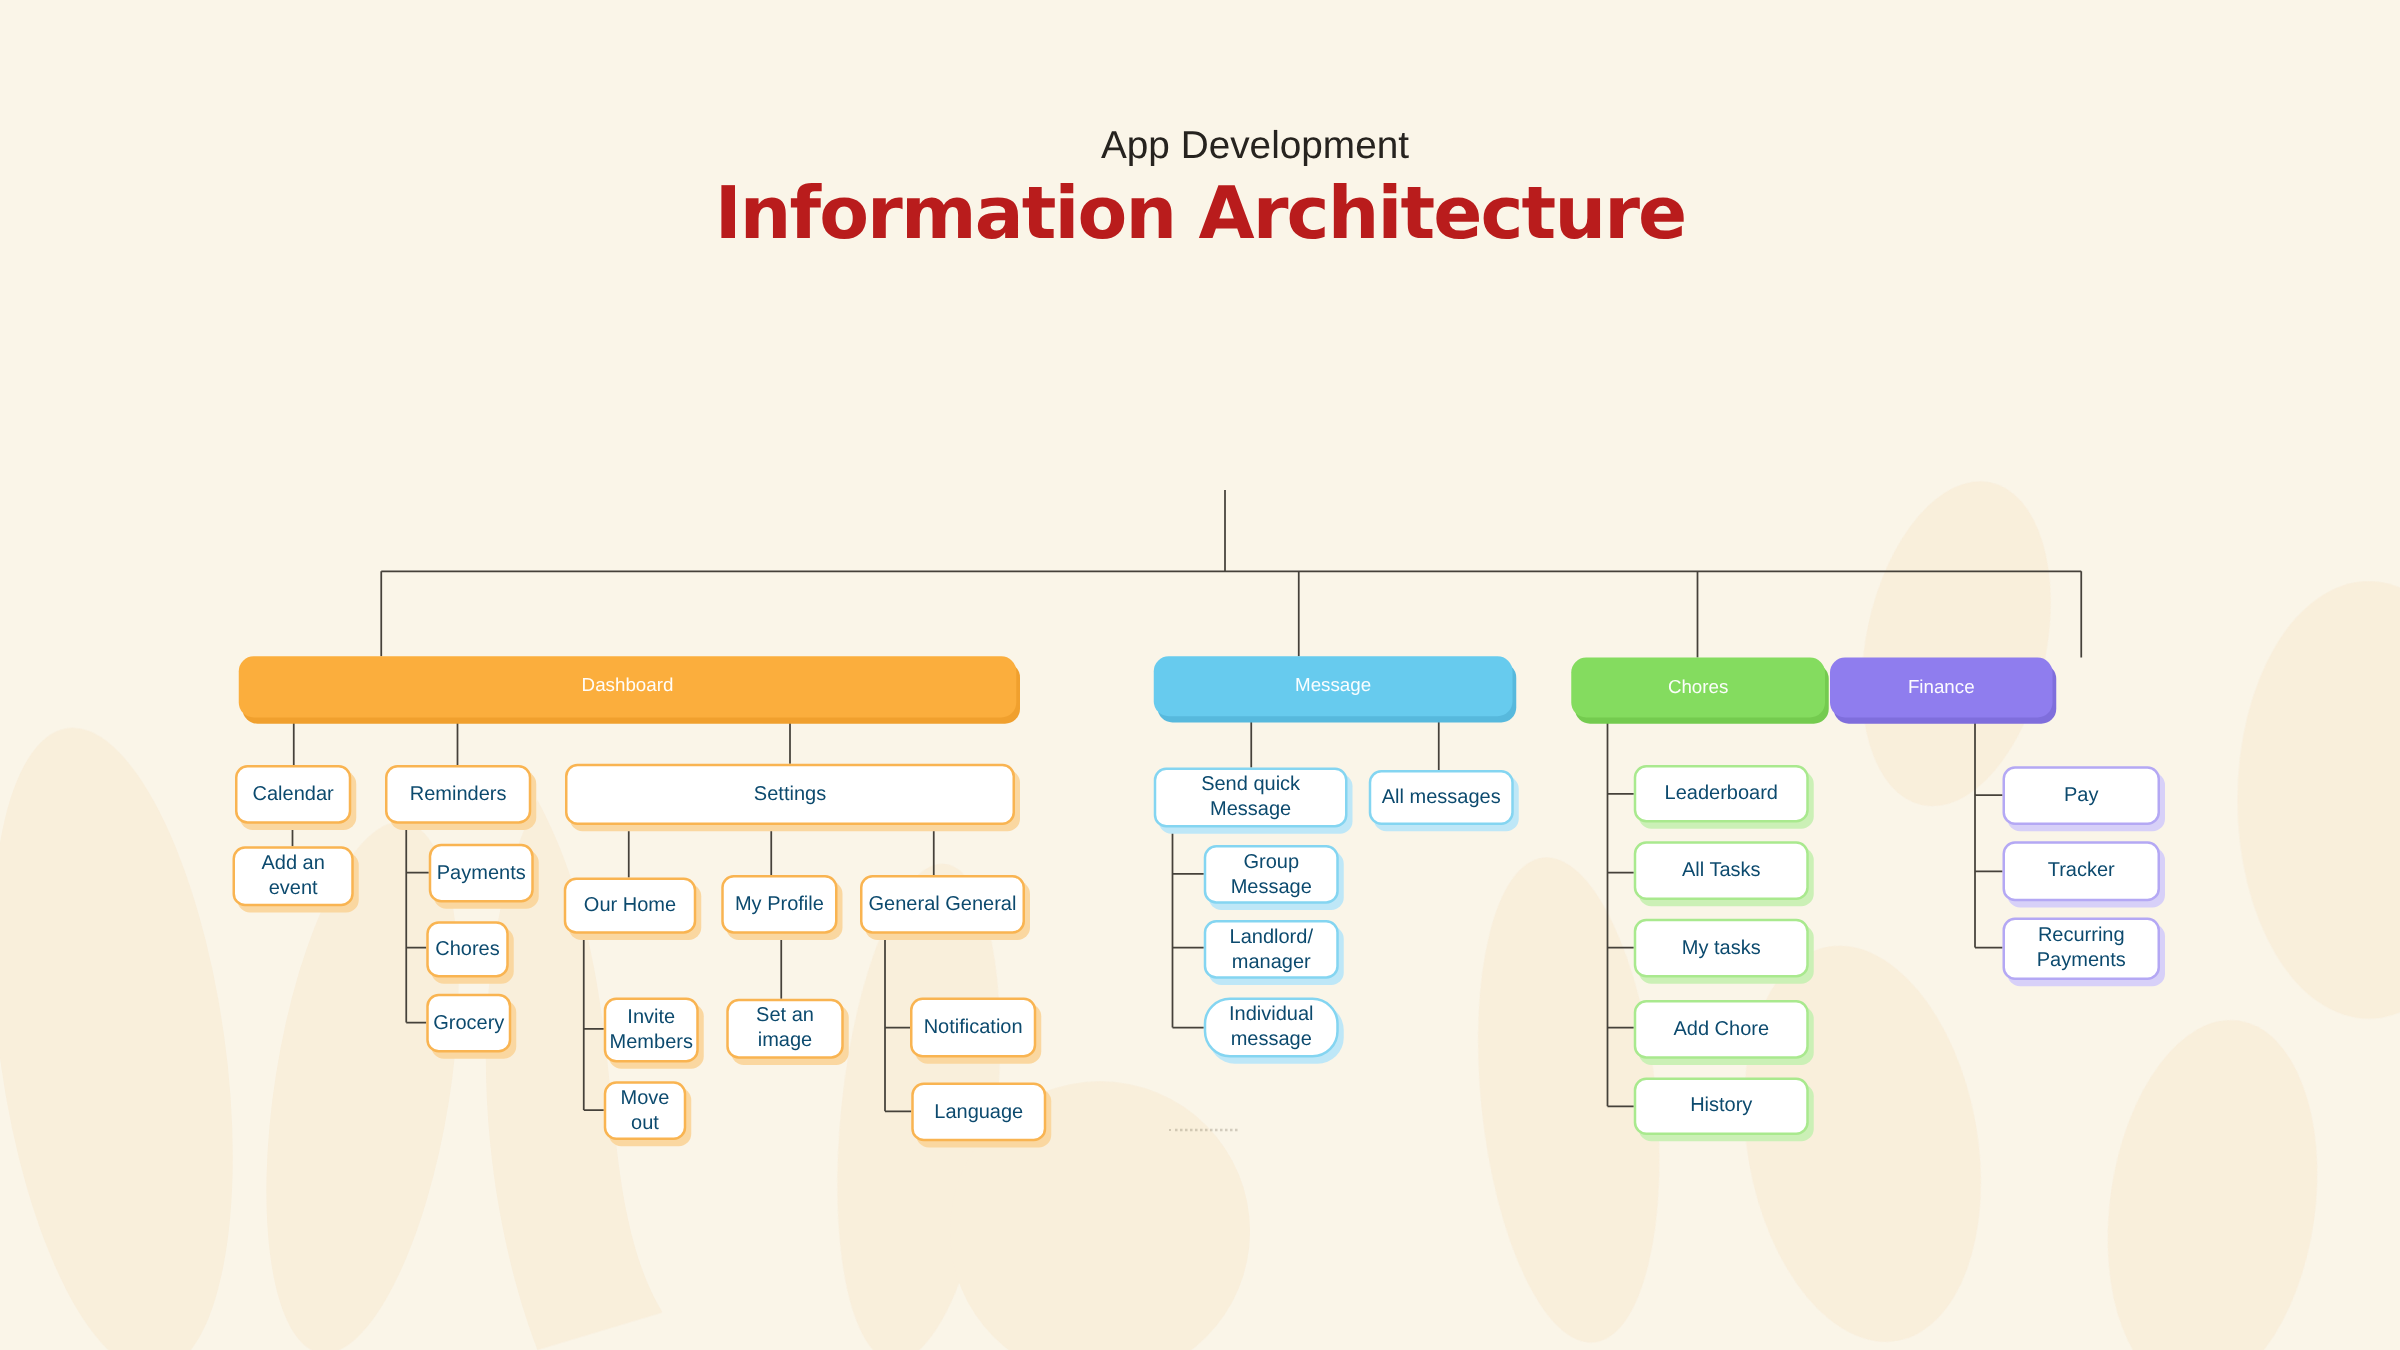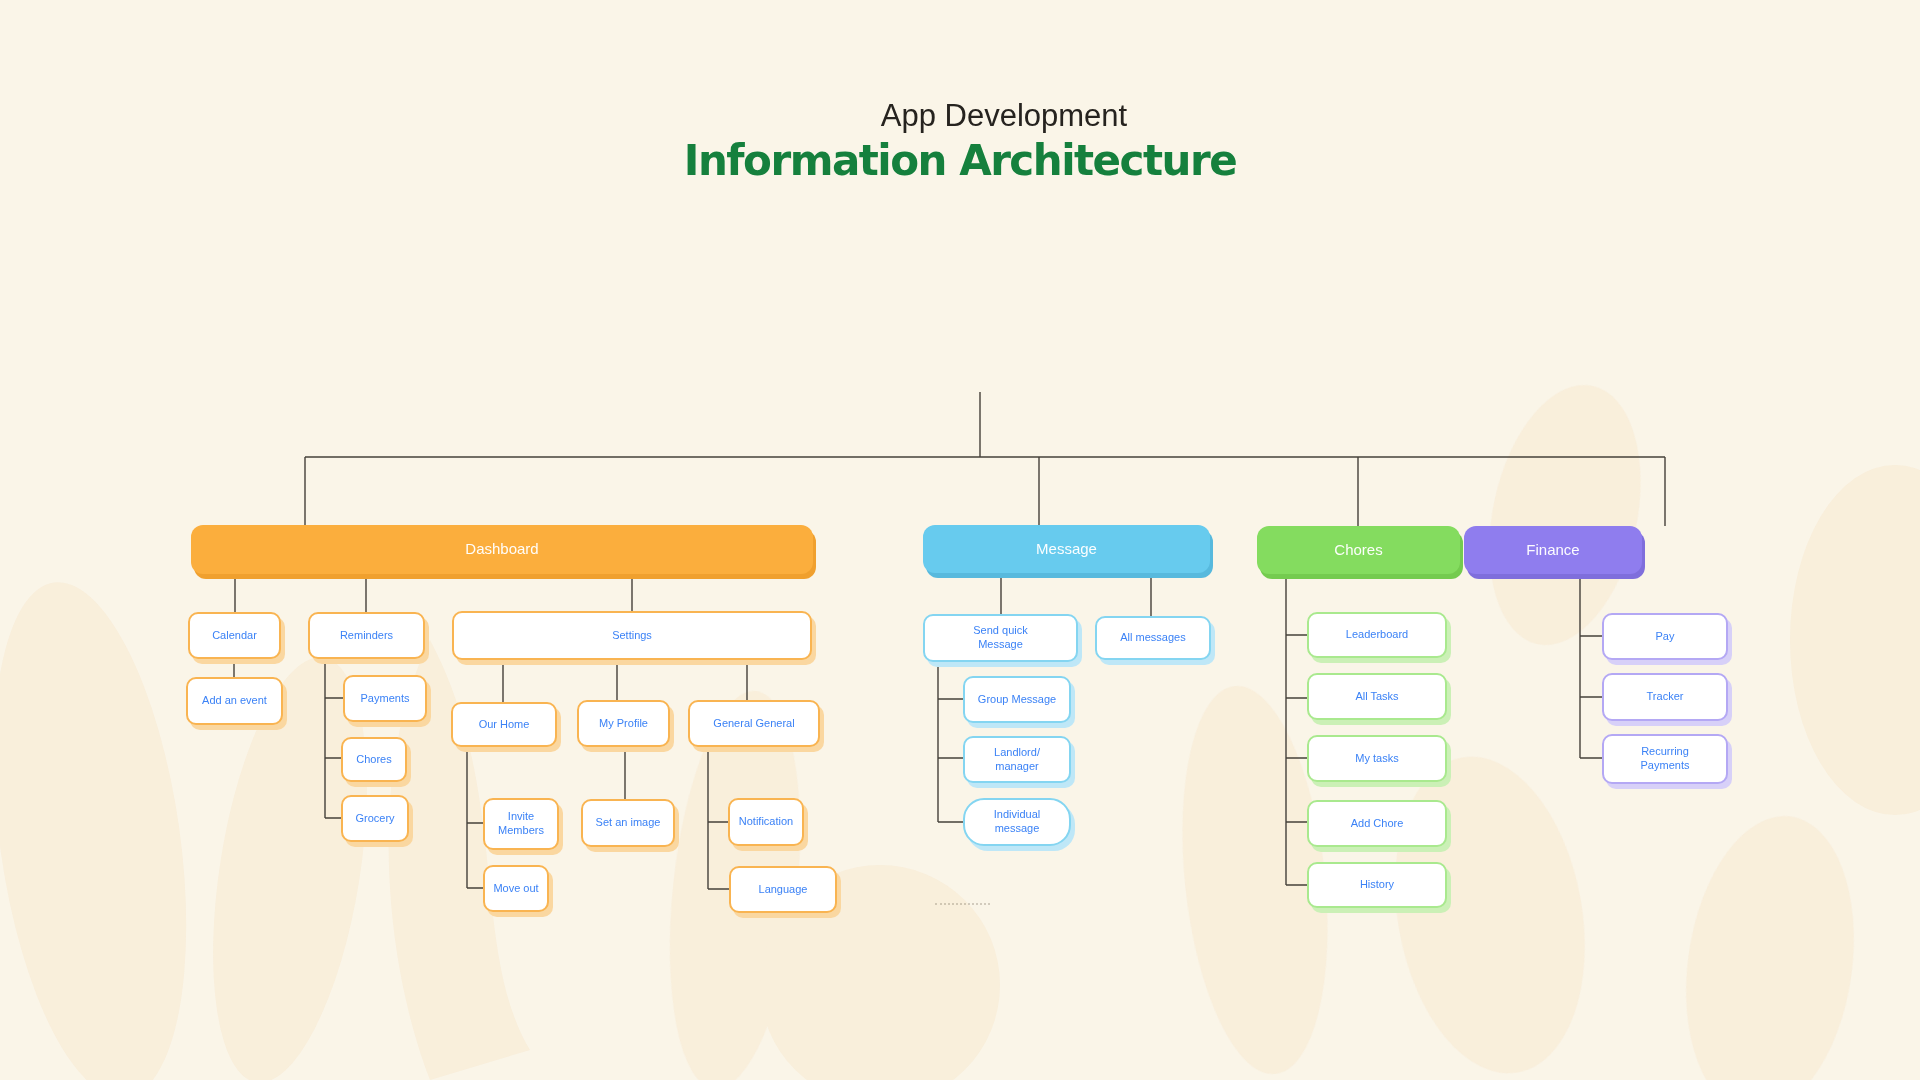--- a/index.html
+++ b/index.html
@@ -2,31 +2,31 @@
 <html><head>
 <meta charset="utf-8">
 <style>
   html,body{margin:0;padding:0;background:#FAF5E8;}
   .canvas{position:relative;width:1920px;height:1080px;background:#FAF5E8;overflow:hidden;
           font-family:"Liberation Sans",sans-serif;color:#3E3A34;}
   .bg-svg,.line-svg{position:absolute;left:0;top:0;width:1920px;height:1080px;}
   .supertitle{position:absolute;top:98px;left:0;width:100%;text-align:center;
               font-size:31px;font-weight:500;color:#26231F;padding-left:44px;}
   .title{position:absolute;top:136px;left:0;width:100%;text-align:center;
-         font-size:42px;font-weight:800;color:#15803d;letter-spacing:-1.5px;
+         font-size:58px;font-weight:800;color:#b91c1c;letter-spacing:-1.5px;
          font-family:"DejaVu Sans","Liberation Sans",sans-serif;}
   .node{position:absolute;display:flex;align-items:center;justify-content:center;
         text-align:center;box-sizing:border-box;line-height:1.25;}
   .bar{border-radius:12px;color:rgba(255,255,255,0.97);font-size:15px;}
   .bar.orange{background:#FBAE3D;box-shadow:3px 5px 0 #F0A02E;}
   .bar.blue{background:#67CBEE;box-shadow:3px 5px 0 #57B9DD;}
   .bar.green{background:#84DC5F;box-shadow:3px 5px 0 #74CB4F;}
   .bar.purple{background:#8F7DEE;box-shadow:3px 5px 0 #7F6EDC;}
-  .box{background:#FFFFFF;border:2px solid;border-radius:10px;font-size:11px;
-       color:#3b82f6;white-space:pre-line;padding:2px 3px;}
+  .box{background:#FFFFFF;border:2px solid;border-radius:10px;font-size:16px;
+       color:#0c4a6e;white-space:pre-line;padding:2px 3px;}
   .box.orange{border-color:#F9B451;box-shadow:4px 5px 0 #FAD7A0;}
   .box.blue{border-color:#84D5F1;box-shadow:4px 5px 0 #BEE7F7;}
   .box.green{border-color:#A9E98E;box-shadow:4px 5px 0 #CBF0B6;}
   .box.purple{border-color:#B4A8F4;box-shadow:4px 5px 0 #D7D0F8;}
   .home{position:absolute;left:891px;top:269px;width:177px;height:123px;background:#fff;
         border:2px solid #F7938C;border-radius:9px;box-shadow:5px 5px 0 #EF9189;
         box-sizing:border-box;overflow:hidden;}
   .home-header{height:20px;background:#F7938C;display:flex;align-items:center;
                padding-left:9px;gap:6px;}
   .home-dot{width:6px;height:6px;border-radius:50%;background:#D95448;}
@@ -93,21 +93,21 @@
   <div class="node box orange" style="left:341px;top:737px;width:66px;height:45px;">Chores</div>
   <div class="node box orange" style="left:341px;top:795px;width:68px;height:47px;">Grocery</div>
   <div class="node box orange" style="left:452px;top:611px;width:360px;height:49px;">Settings</div>
   <div class="node box orange" style="left:451px;top:702px;width:106px;height:45px;">Our Home</div>
   <div class="node box orange" style="left:577px;top:700px;width:93px;height:47px;">My Profile</div>
   <div class="node box orange" style="left:688px;top:700px;width:132px;height:47px;">General General</div>
   <div class="node box orange" style="left:483px;top:798px;width:76px;height:52px;">Invite
 Members</div>
   <div class="node box orange" style="left:483px;top:865px;width:66px;height:47px;">Move out</div>
   <div class="node box orange" style="left:581px;top:799px;width:94px;height:48px;">Set an image</div>
-  <div class="node box orange" style="left:728px;top:798px;width:76px;height:48px;">Notification</div>
+  <div class="node box orange" style="left:728px;top:798px;width:101px;height:48px;">Notification</div>
   <div class="node box orange" style="left:729px;top:866px;width:108px;height:47px;">Language</div>
 
   <div class="node bar blue" style="left:923px;top:525px;width:287px;height:48px;">Message</div>
   <div class="node box blue" style="left:923px;top:614px;width:155px;height:48px;">Send quick
 Message</div>
   <div class="node box blue" style="left:1095px;top:616px;width:116px;height:44px;">All messages</div>
   <div class="node box blue" style="left:963px;top:676px;width:108px;height:47px;">Group Message</div>
   <div class="node box blue" style="left:963px;top:736px;width:108px;height:47px;">Landlord/
 manager</div>
   <div class="node box blue" style="left:963px;top:798px;width:108px;height:48px;border-radius:21px;">Individual

